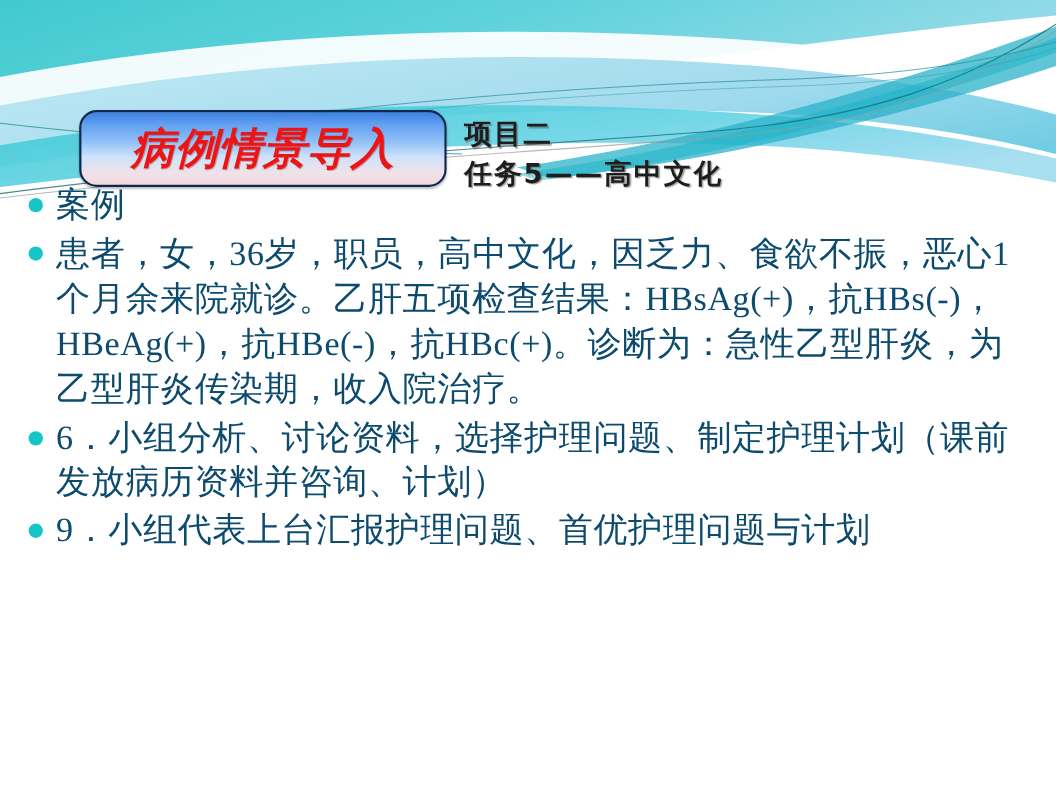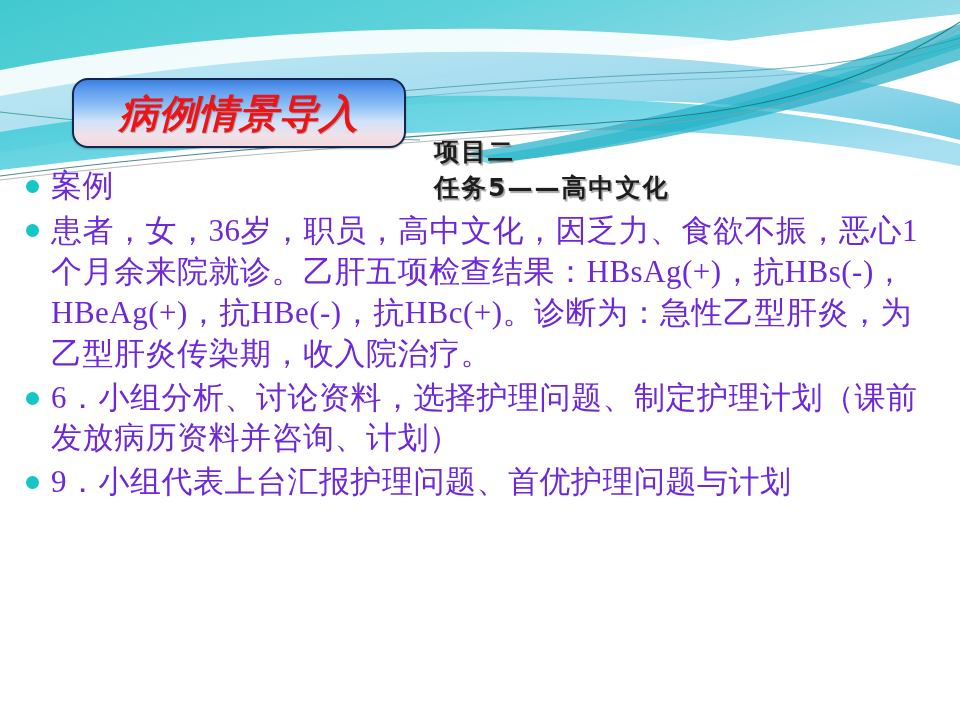--- a/index.html
+++ b/index.html
@@ -23,21 +23,21 @@
     width: 960px;
     height: 185px;
     pointer-events: none;
   }
   #wave-header svg { display: block; }
 
   
   #title-plaque {
     position: absolute;
     left: 72px;
-    top: 78px;
+    top: 100px;
     width: 330px;
     height: 66px;
     border: 2px solid #12264f;
     border-radius: 16px;
     background: linear-gradient(to bottom,
         #3d7fe0 0%,
         #5f9ef0 16%,
         #8fc0f6 40%,
         #cfe2fa 62%,
         #f0e2e8 84%,
@@ -55,24 +55,23 @@
     color: #ef1414;
     letter-spacing: 1px;
     text-shadow: 1px 1px 0 rgba(120,0,0,0.30);
     white-space: nowrap;
     line-height: 1;
   }
 
   
   #project-heading {
     position: absolute;
-    left: 434px;
+    left: 422px;
     top: 104px;
     width: 480px;
-    margin-top: 30px;
   }
   #project-heading .ph-line {
     font-family: "DejaVu Sans", "Liberation Sans", sans-serif;
     font-weight: 700;
     color: #1d1d1d;
     font-size: 25px;
     line-height: 36px;
     letter-spacing: 2px;
     white-space: nowrap;
     text-shadow: 1.5px 1.5px 1px rgba(90,90,90,0.55);
@@ -97,21 +96,21 @@
     border-radius: 50%;
     background: #14c6c6;
     margin-top: 14px;
     margin-right: 12px;
   }
   .bullet-text {
     flex: 1 1 auto;
     font-family: "Liberation Serif", "DejaVu Serif", serif;
     font-size: 31px;
     line-height: 40px;
-    color: #6d28d9;
+    color: #0c4a6e;
     letter-spacing: 0.5px;
     text-indent: 0;
   }
 
   
   .bullet-row.para .bullet-text {
     line-height: 41px;
   }
 </style>
 </head>

